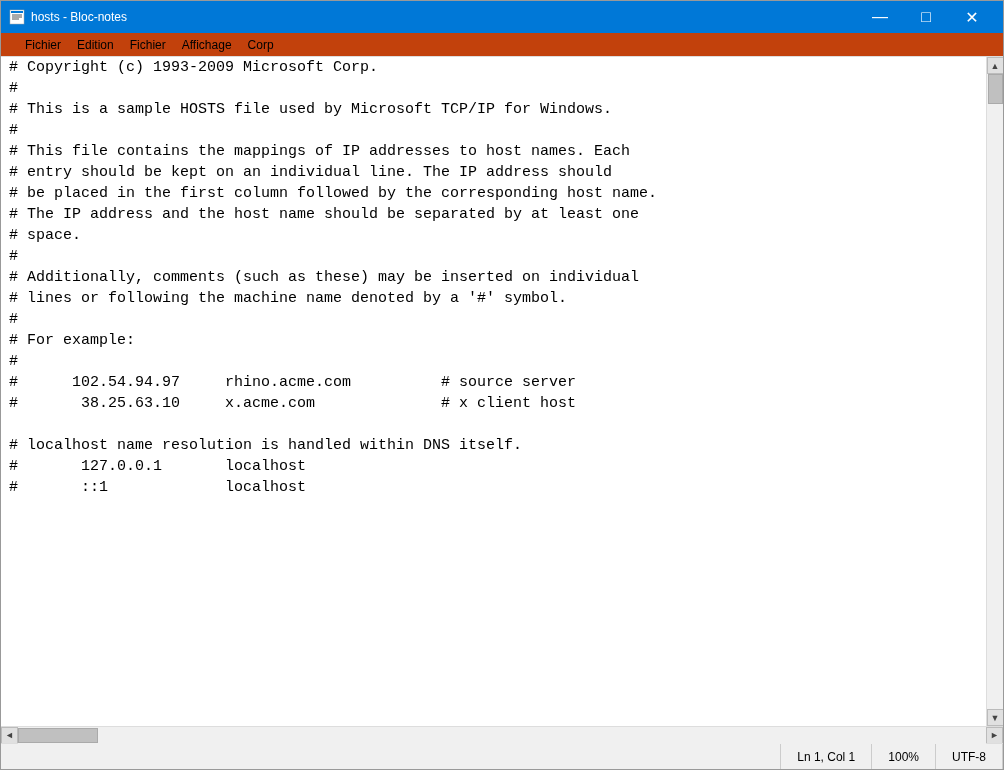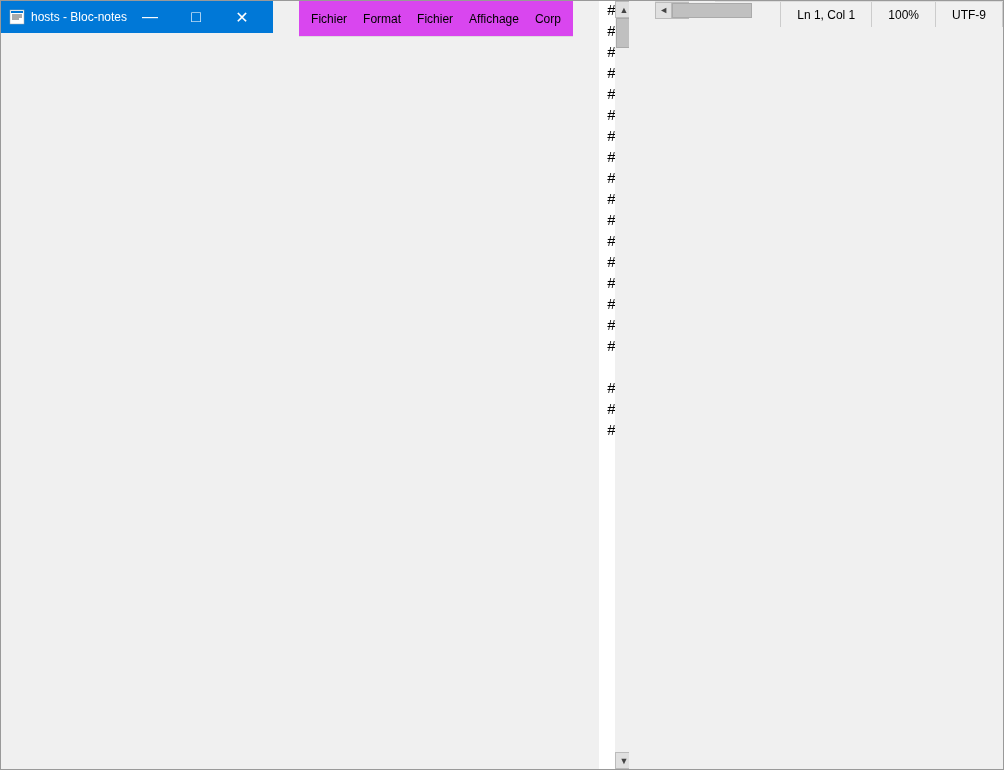--- a/index.html
+++ b/index.html
@@ -13,23 +13,22 @@
       background: #f0f0f0;
       width: 1004px;
       height: 770px;
       overflow: hidden;
     }
 
     .window {
       width: 1004px;
       height: 770px;
       display: flex;
-      flex-direction: row;
+      flex-direction: column;
       border: 1px solid #999;
-      gap: 26px;
     }
 
     .title-bar {
       background: #0078d7;
       height: 32px;
       display: flex;
       align-items: center;
       padding: 0 8px;
       flex-shrink: 0;
     }
@@ -59,25 +58,25 @@
       border: none;
       color: white;
       font-size: 16px;
       cursor: pointer;
       display: flex;
       align-items: center;
       justify-content: center;
     }
 
     .menu-bar {
-      background: #d946ef;
-      height: 36px;
-      display: flex;
-      align-items: center;
-      padding: 0 4px;
+      background: #c2410c;
+      height: 24px;
+      display: flex;
+      align-items: center;
+      padding: 0 16px;
       border-bottom: 1px solid #ddd;
       flex-shrink: 0;
     }
 
     .menu-item {
       padding: 2px 8px;
       font-size: 12px;
       cursor: pointer;
       color: #000;
     }
@@ -226,21 +225,21 @@
     <span class="title-bar-text">hosts - Bloc-notes</span>
     <div class="title-bar-controls">
       <button class="title-bar-btn">—</button>
       <button class="title-bar-btn">□</button>
       <button class="title-bar-btn close">✕</button>
     </div>
   </div>
 
   <div class="menu-bar">
     <span class="menu-item">Fichier</span>
-    <span class="menu-item">Format</span>
+    <span class="menu-item">Edition</span>
     <span class="menu-item">Fichier</span>
     <span class="menu-item">Affichage</span>
     <span class="menu-item">Corp</span>
   </div>
 
   <div class="editor-area">
     <div class="text-content" contenteditable="true" spellcheck="false" style=""># Copyright (c) 1993-2009 Microsoft Corp.
 #
 # This is a sample HOSTS file used by Microsoft TCP/IP for Windows.
 #
@@ -275,16 +274,16 @@
     <div class="h-scroll-track">
       <div class="h-scroll-thumb"></div>
     </div>
     <div class="h-scroll-arrow">►</div>
   </div>
 
   <div class="status-bar">
     <div class="status-section"></div>
     <div class="status-section">Ln 1, Col 1</div>
     <div class="status-section">100%</div>
-    <div class="status-section">UTF-9</div>
+    <div class="status-section">UTF-8</div>
   </div>
 
 </div>
 
 </body></html>

